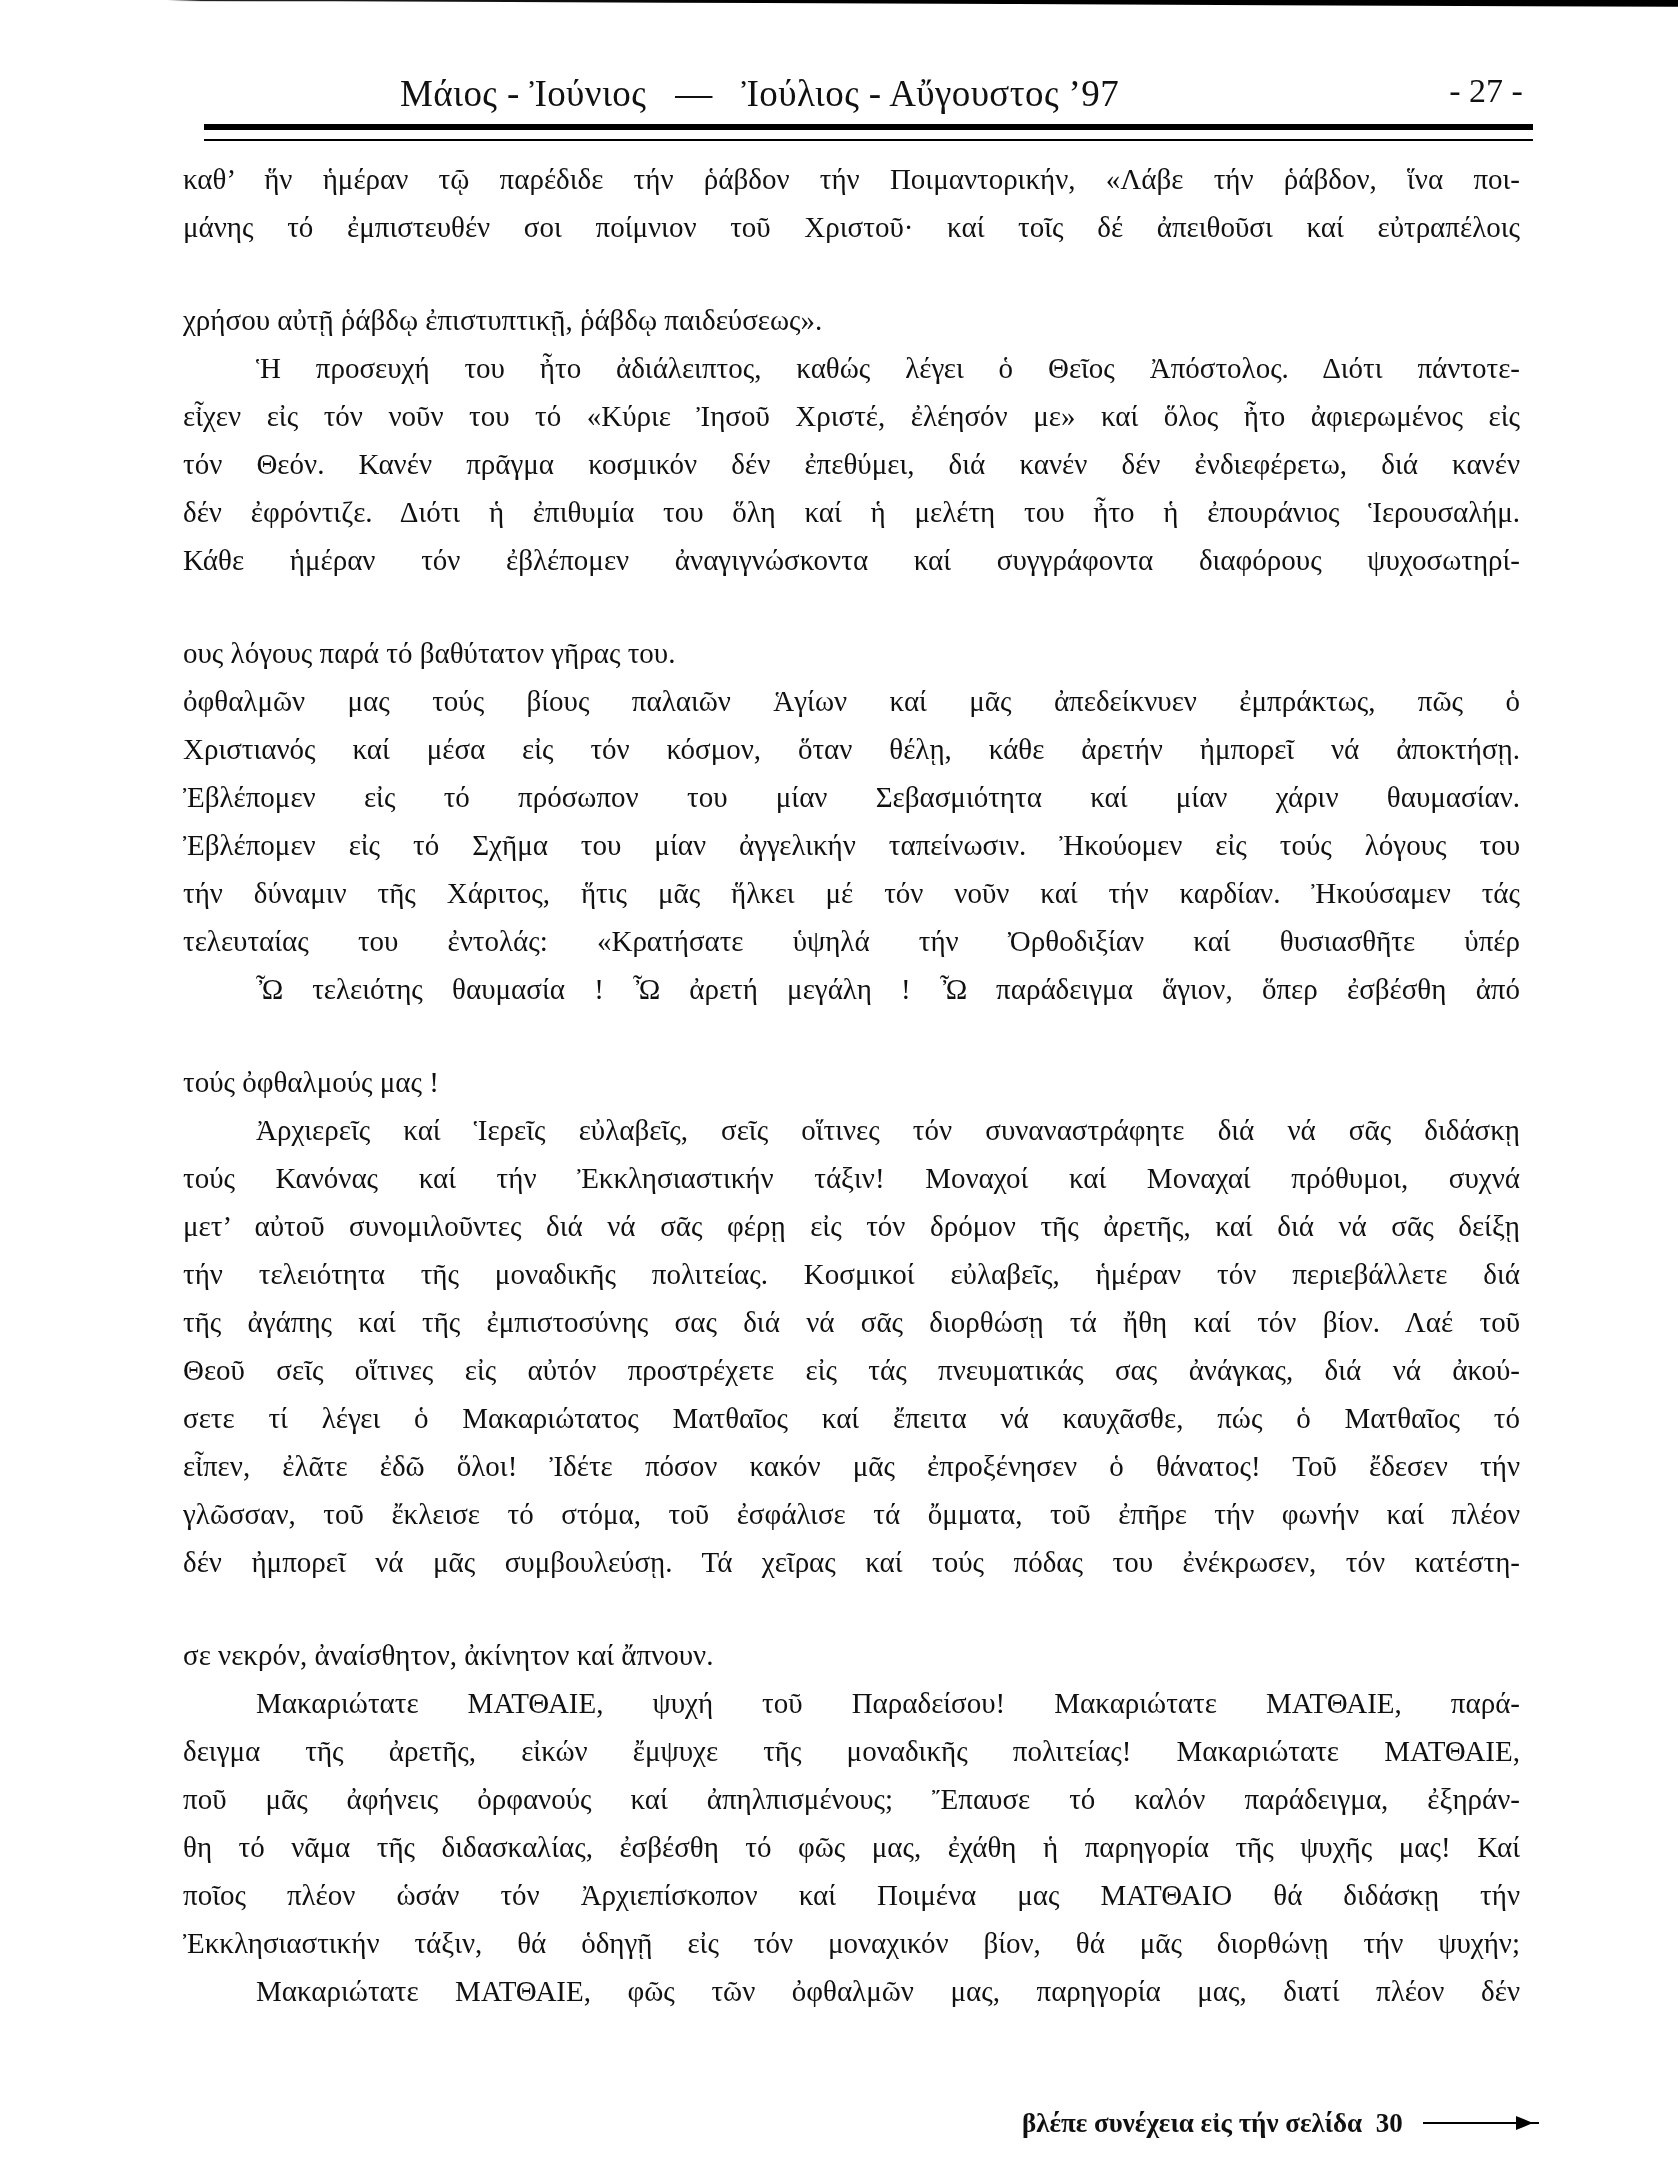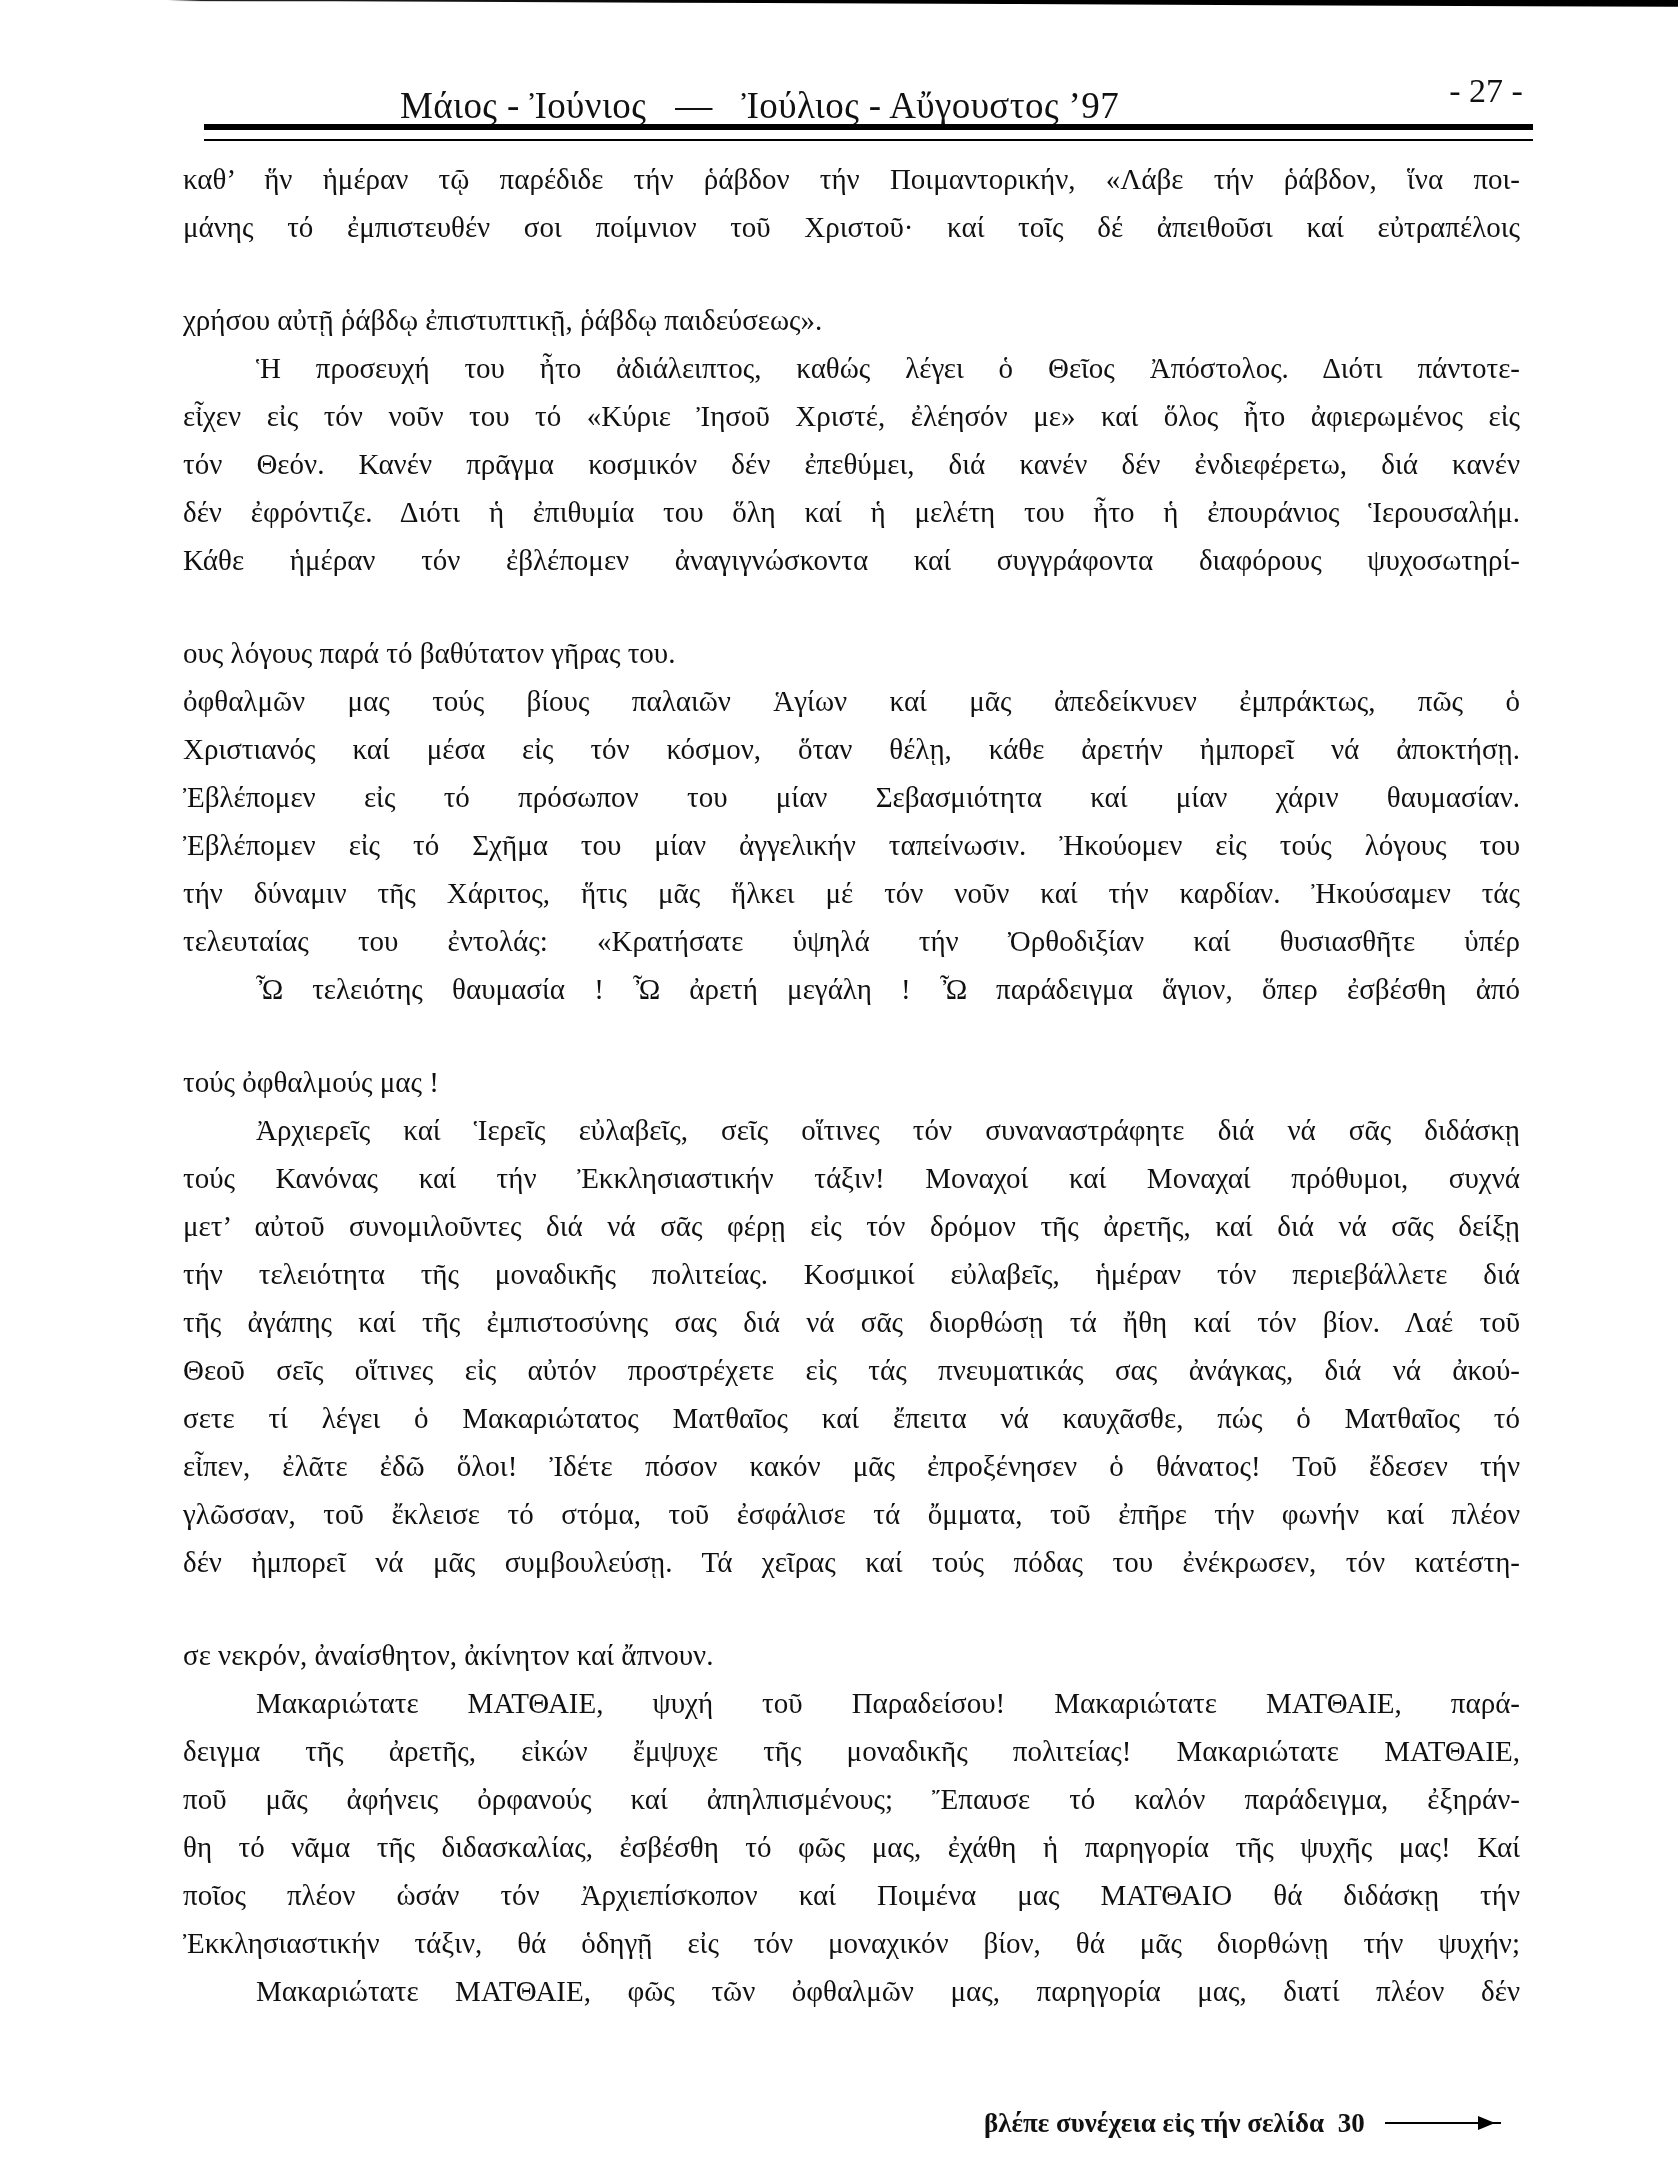--- a/index.html
+++ b/index.html
@@ -9,38 +9,38 @@
   }
   .scan-edge {
     position: absolute; left: 0; top: 0; width: 1678px; height: 6.8px;
     background: linear-gradient(to right, #fff 0%, #fff 10%, #222 12%, #111 30%, #000 45%, #000 100%);
     clip-path: polygon(0 0, 100% 0, 100% 100%, 60% 60%, 40% 40%, 20% 20%, 0 10%);
   }
   .header {
     position: absolute; left: 204px; top: 72px; width: 1329px; height: 51px;
   }
   .header-title {
-    position: absolute; left: 196px; top: 12px; font-size: 37px; letter-spacing: 0.4px; white-space: pre;
+    position: absolute; left: 196px; top: 0; font-size: 37px; letter-spacing: 0.4px; white-space: pre;
   }
   .page-num {
     position: absolute; right: 10.2px; top: 0; font-size: 34px; white-space: pre;
   }
   .rule-thick { position: absolute; left: 204px; top: 124px; width: 1329px; height: 6px; background: #000; }
   .rule-thin  { position: absolute; left: 204px; top: 139px; width: 1329px; height: 1.7px; background: #000; }
 
   .body-text {
     position: absolute; left: 183px; top: 155px; width: 1337px;
     font-size: 29px; line-height: 48px;
   }
   .line { display: block; white-space: nowrap; text-align: justify; text-align-last: justify; height: 48px; }
   .line.last { text-align-last: left; margin-top: 45px; }
   .line.indent { padding-left: 73px; }
 
   .continue-note {
-    position: absolute; left: 984px; top: 2102px; width: 511px; height: 43px;
+    position: absolute; left: 1022px; top: 2102px; width: 511px; height: 43px;
     display: flex; align-items: center; justify-content: space-between;
   }
   .continue-text { font-weight: bold; font-size: 27px; white-space: pre; }
   .arrow-icon { display: inline-block; margin-left: 20.4px; position: relative; width: 128px; height: 17px; }
   .arrow-icon .shaft { position: absolute; left: 0; top: 6.8px; width: 116px; height: 2.6px; background: #000; }
   .arrow-icon .head {
     position: absolute; right: 0; top: 0.9px; width: 0; height: 0;
     border-top: 7.7px solid transparent; border-bottom: 7.7px solid transparent; border-left: 17px solid #000;
   }
 </style>

